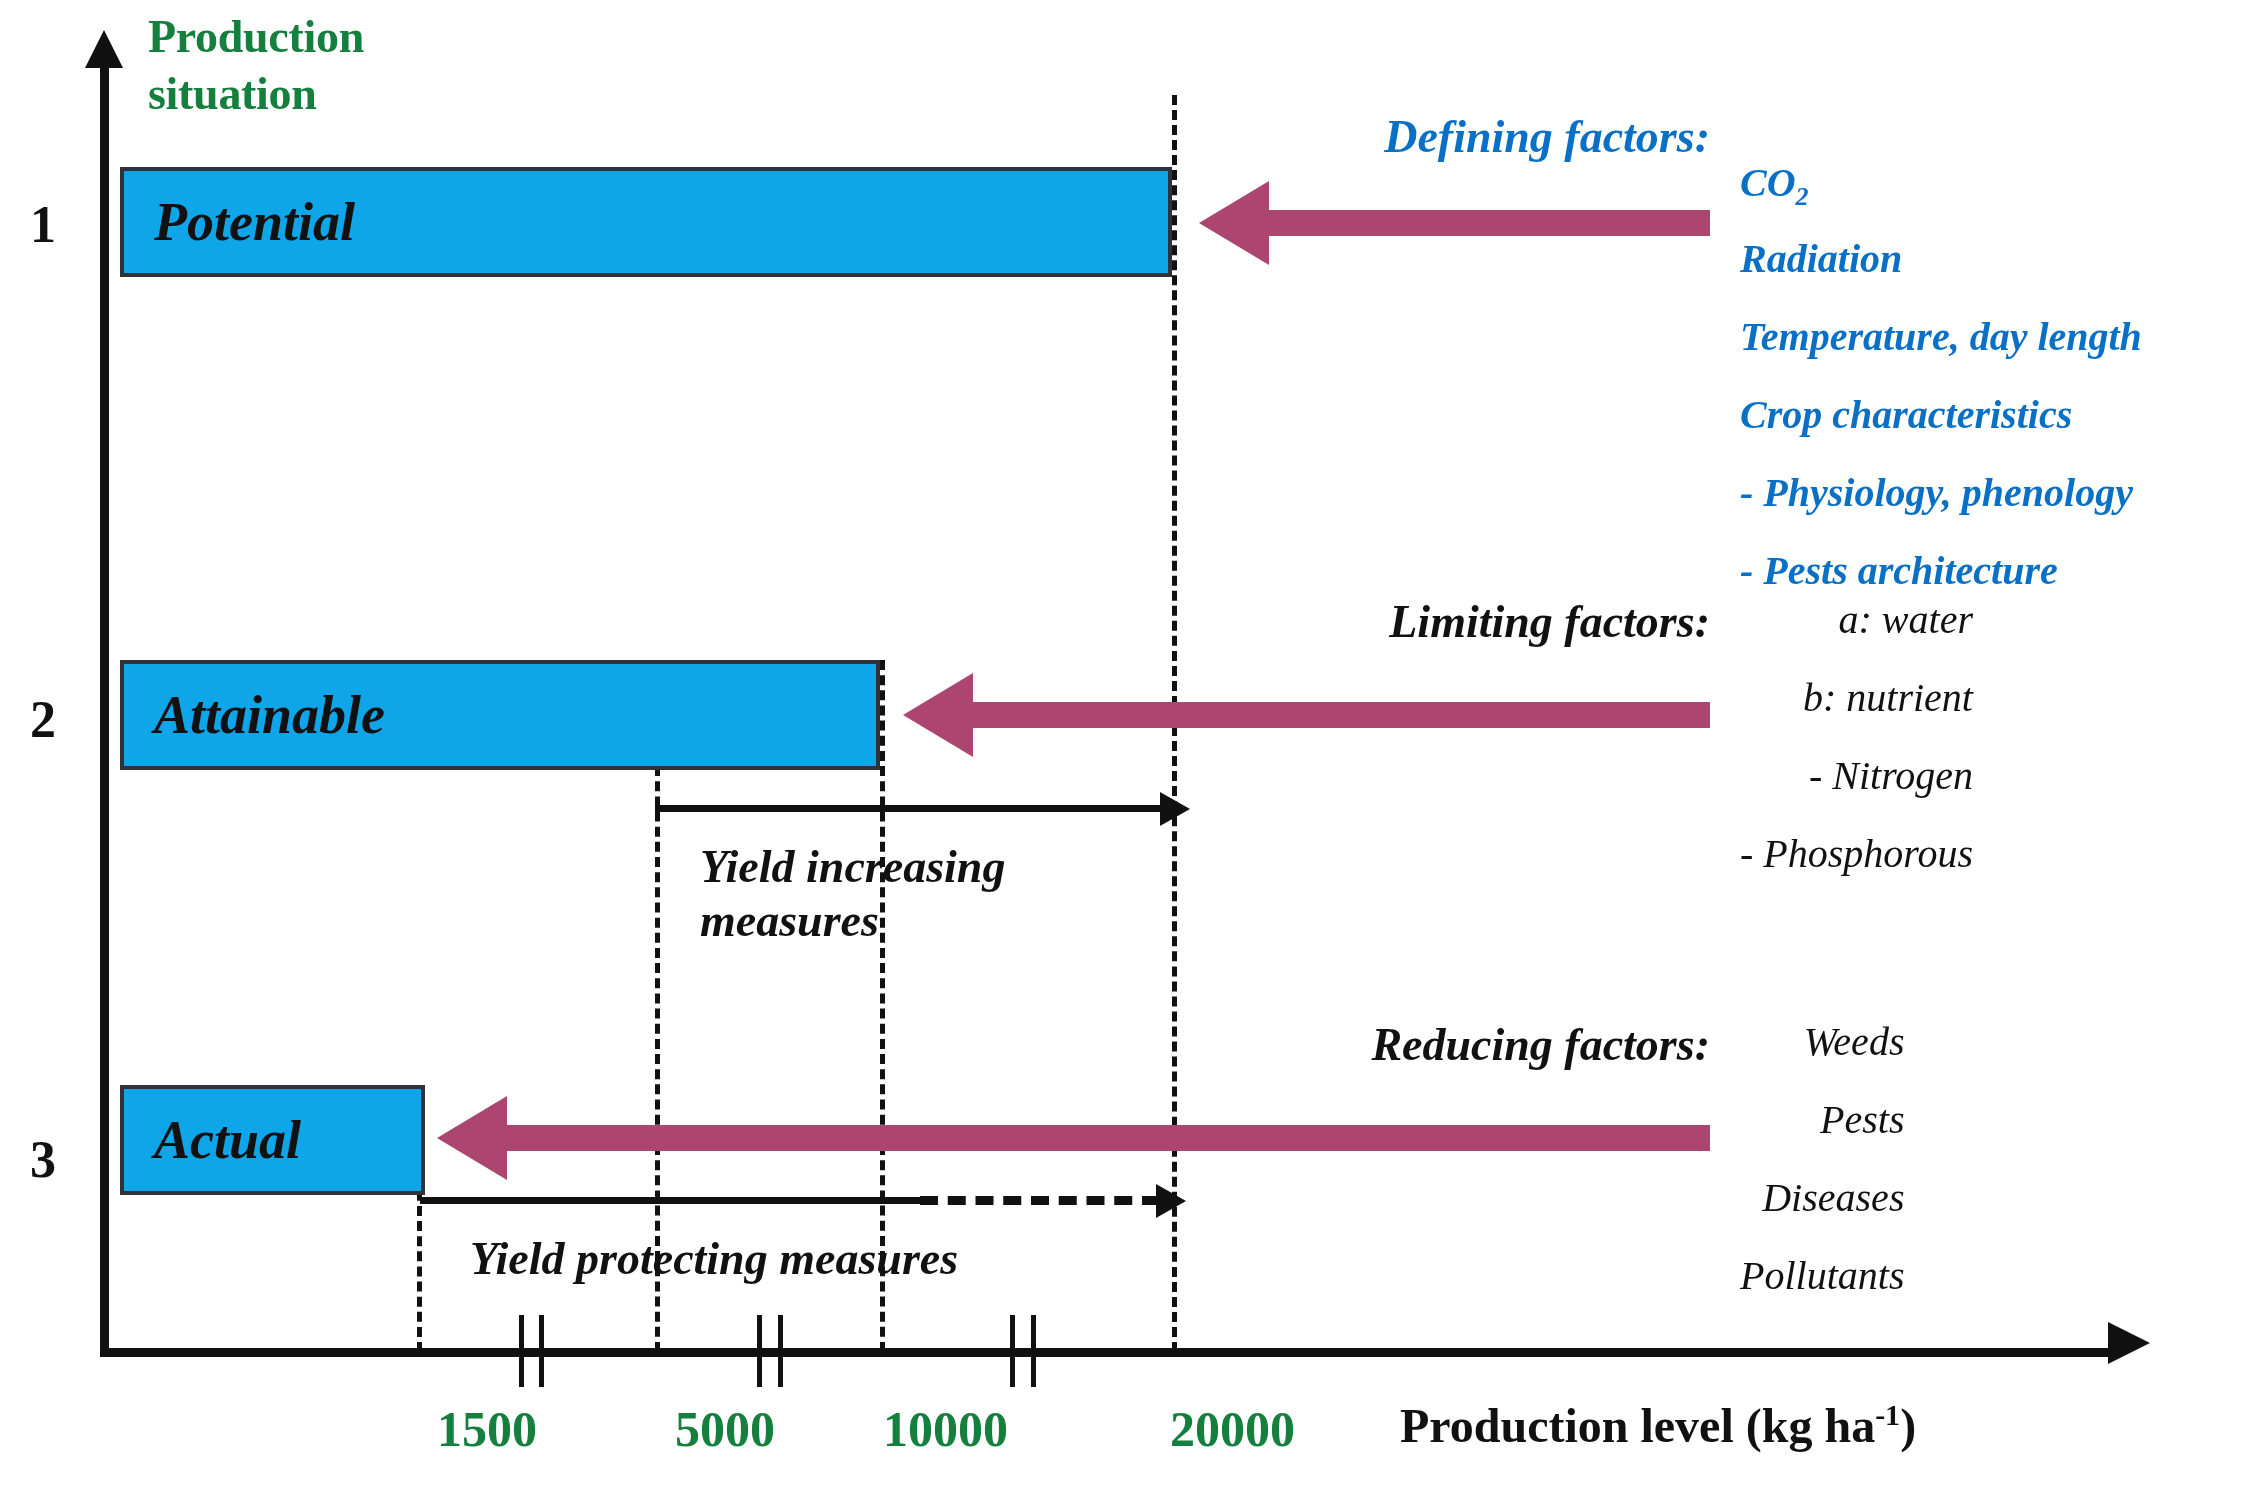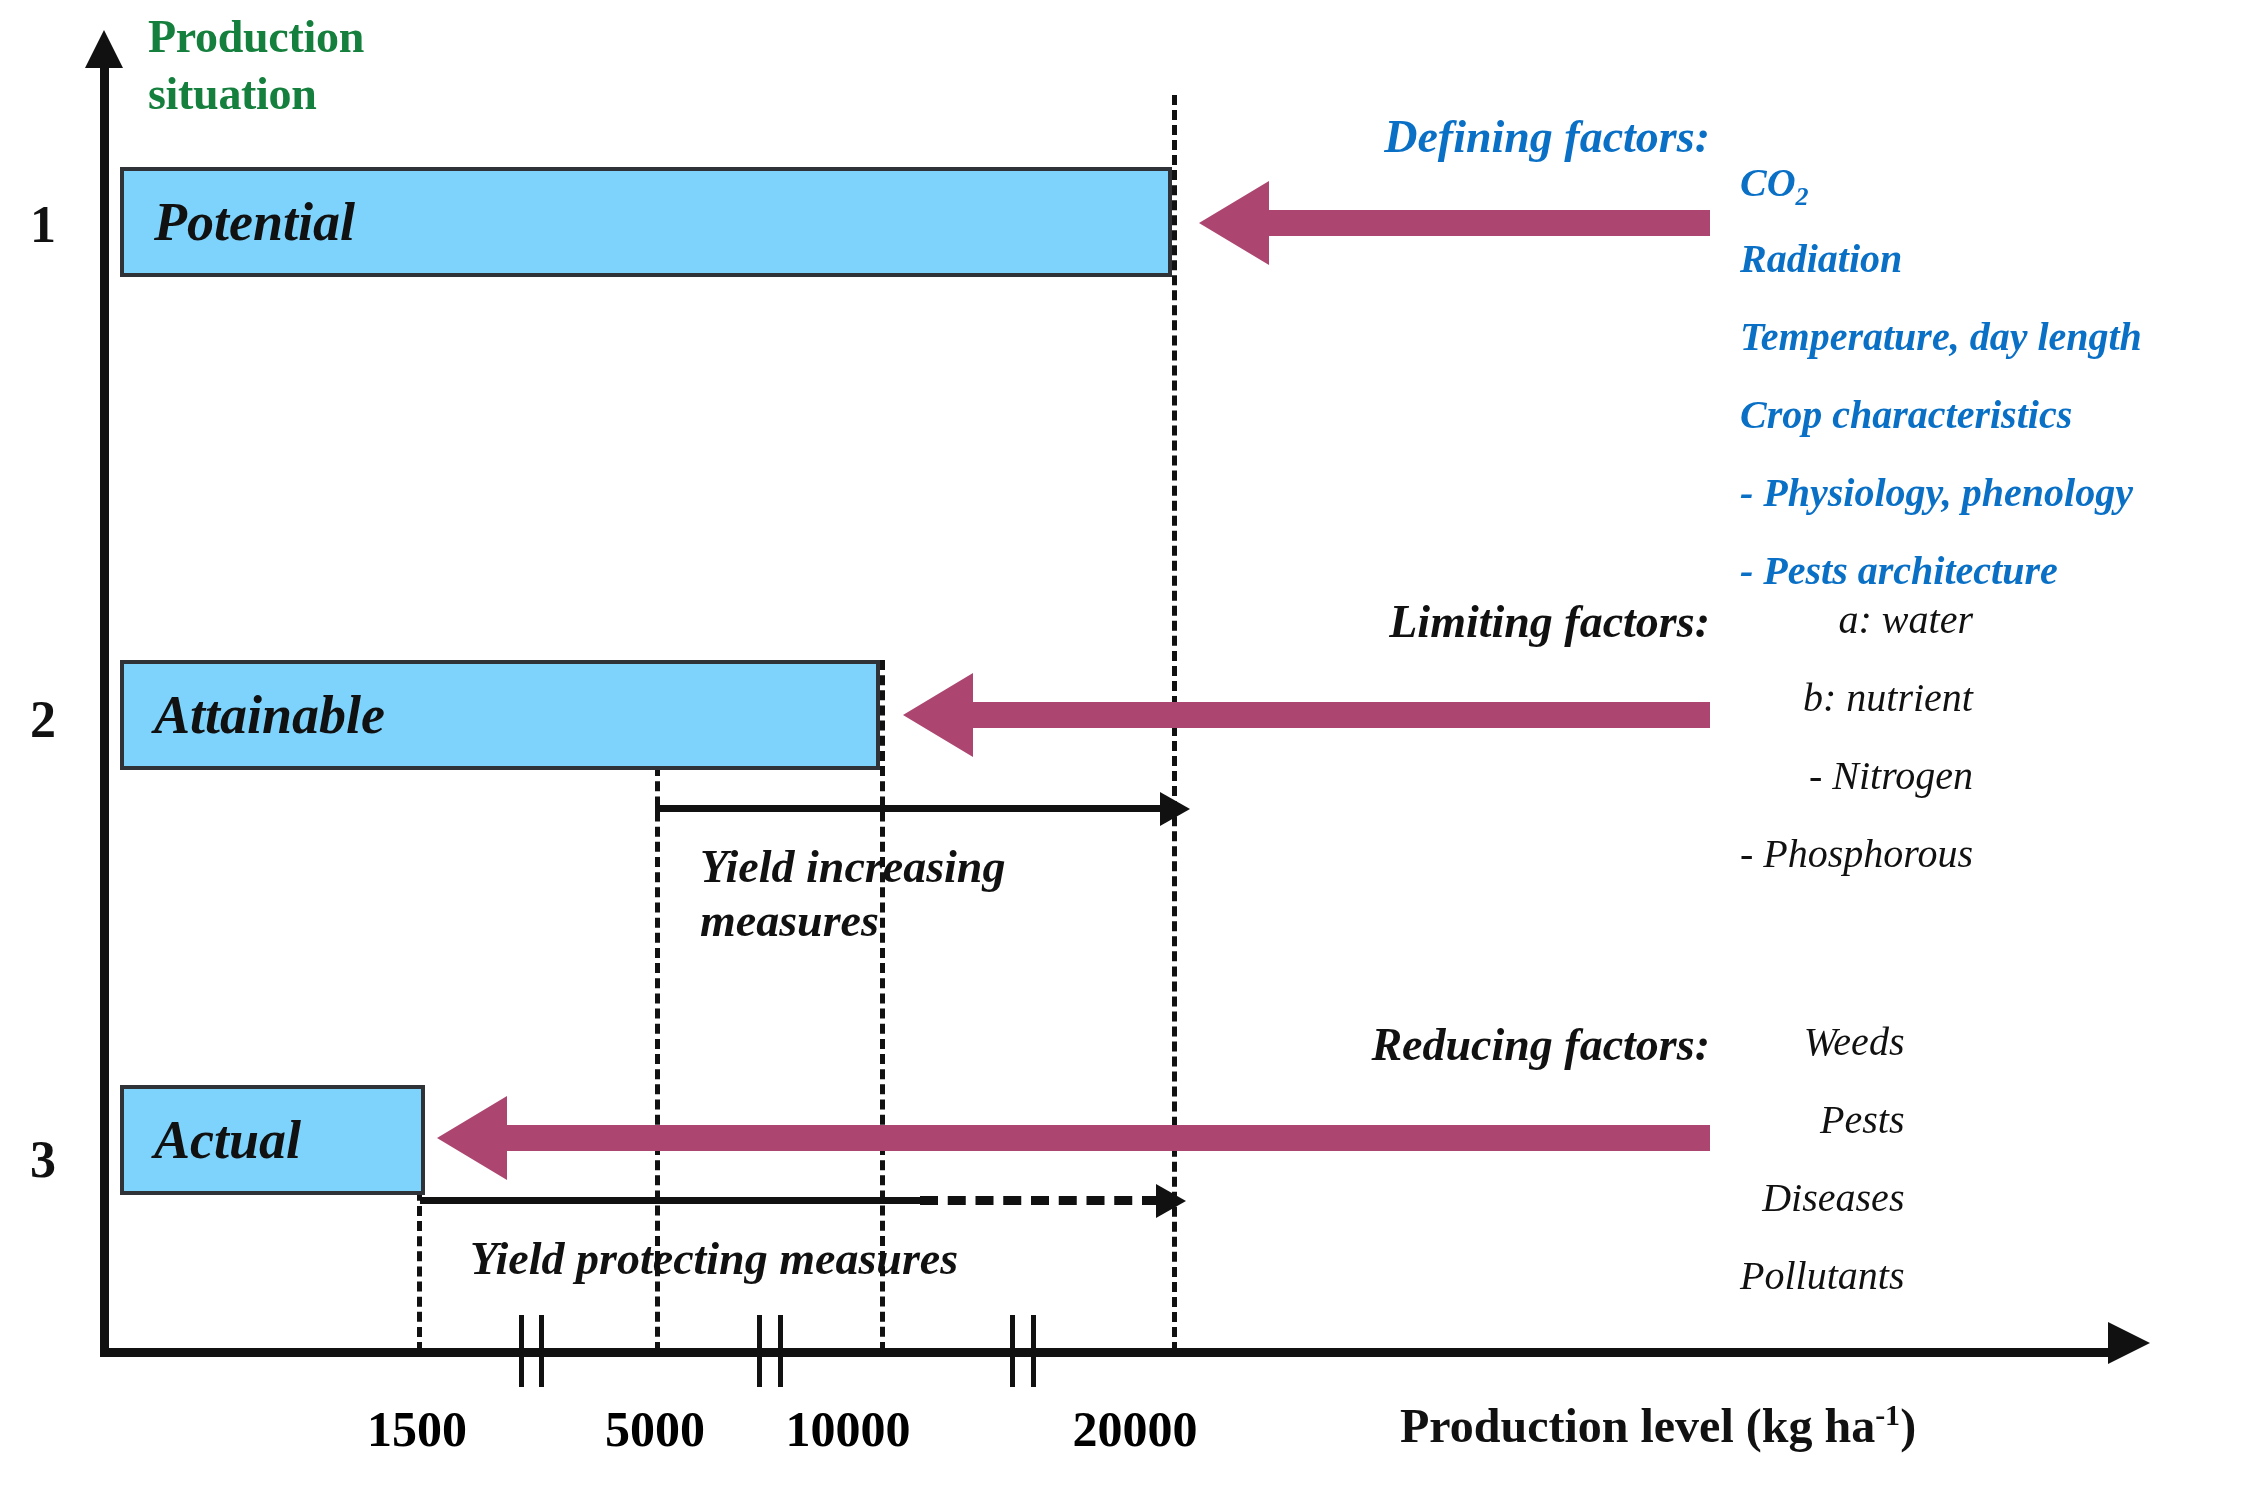--- a/index.html
+++ b/index.html
@@ -74,21 +74,21 @@
   .level-number {
     font-size: 52px;
     font-weight: bold;
     color: #111111;
     width: 70px;
     text-align: center;
   }
 
   
   .bar {
-    background: #7dd3fc;
+    background: #0ea5e9;
     border: 4px solid #2f3237;
     box-sizing: border-box;
     display: flex;
     align-items: center;
   }
   .bar-label {
     font-size: 54px;
     font-style: italic;
     font-weight: bold;
     color: #111111;
@@ -173,22 +173,22 @@
     font-style: italic;
     font-weight: bold;
     color: #111111;
     line-height: 1.18;
   }
 
   
   .tick-label {
     font-size: 50px;
     font-weight: bold;
-    color: #000000;
-    text-align: center;
+    color: #15803d;
+    text-align: right;
     white-space: nowrap;
   }
 </style>
 </head>
 <body>
 
 <div id="stage">
 
   <div class="abs y-axis-line"></div>
   <div class="abs y-axis-head"></div>

